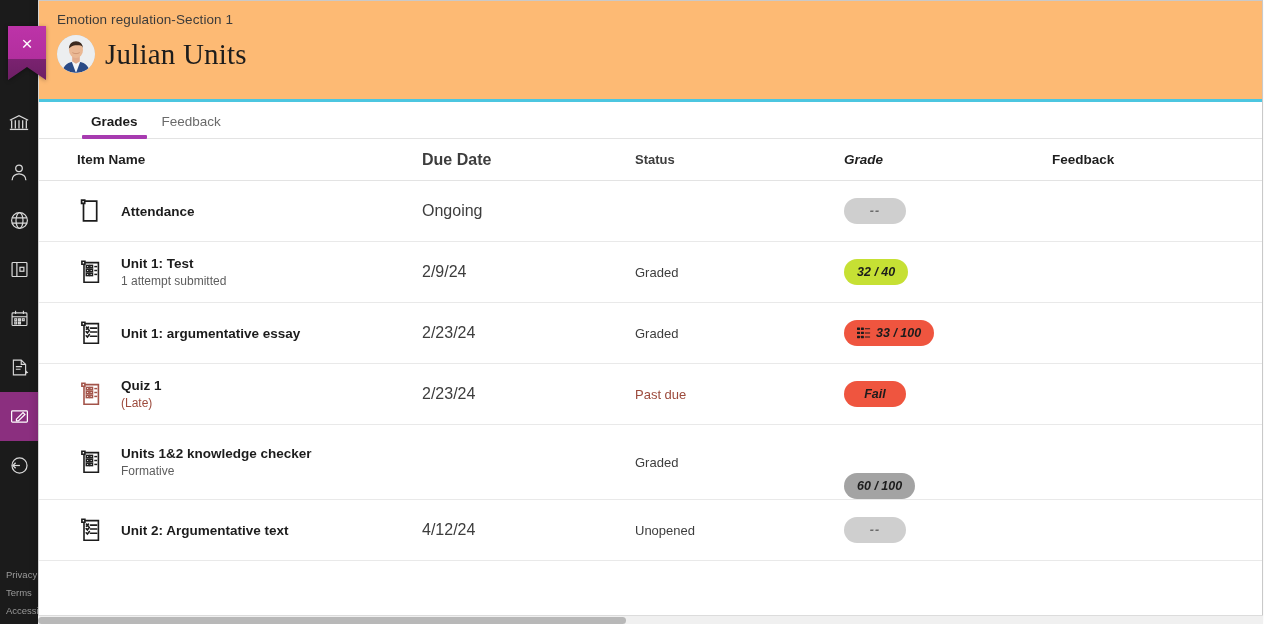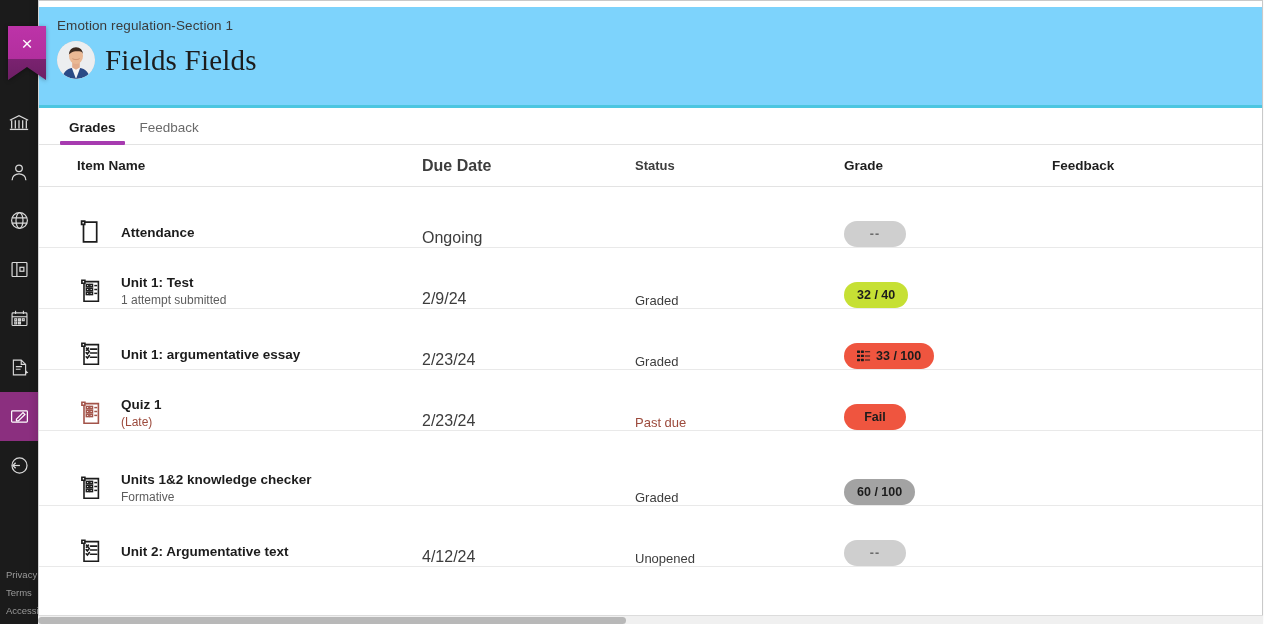--- a/index.html
+++ b/index.html
@@ -61,21 +61,21 @@
     background: #fff;
     border-left: 1px solid #d4d4d4;
     border-top: 1px solid #c9c9c9;
     border-right: 1px solid #c9c9c9;
     box-shadow: -3px 0 7px rgba(0,0,0,.10);
     z-index: 4;
     overflow: hidden;
   }
 
   
-  .panel-head { padding: 10px 0 0 18px; height: 98px; background:#7dd3fc;margin-top:6px; }
+  .panel-head { padding: 10px 0 0 18px; height: 98px; background:#fdba74; }
   .breadcrumb {
     font-size: 13.5px; color: #3b3b3b; letter-spacing: .1px; line-height: 18px;
   }
   .name-row { display: flex; align-items: center; gap: 10px; margin-top: 6px; }
   .avatar {
     width: 38px; height: 38px; border-radius: 50%;
     overflow: hidden; flex: 0 0 38px;
     background: #cfd3d6;
     position: relative;
   }
@@ -92,21 +92,21 @@
     padding: 12px 0 13px 8px;
     height: 70px;
   }
   .meta-line { font-size: 13px; color: #333; line-height: 22px; }
   .meta-line b { font-weight: bold; color: #1f1f1f; }
   .teal-rule { height: 3px; background: #4cc6e0; }
 
   
   .tabs {
     display: flex; align-items: flex-end; gap: 0;
-    padding-left: 18px; height: 37px;
+    padding-left: 40px; height: 37px;
     border-bottom: 1px solid #e3e3e3;
     background:#fff;
   }
   .tab {
     font-size: 13.5px; color: #6a6a6a; padding: 0 12px 9px 12px;
     cursor: pointer; position: relative; line-height: 15px;
   }
   .tab.active { color: #1c1c1c; font-weight: bold; }
   .tab.active::after {
     content: ""; position: absolute; left: 3px; right: 3px; bottom: -1px;
@@ -115,28 +115,28 @@
 
   
   .tbl { width: 100%; }
   .thead {
     display: flex; align-items: center; height: 42px;
     border-bottom: 1px solid #e3e3e3;
     padding: 0 0 0 26px;
     font-size: 13.5px; font-weight: bold; color: #1f1f1f;
   }
   .row {
-    display: flex; align-items: flex-end; min-height: 61px;
+    display: flex; align-items: center; min-height: 61px;
     border-bottom: 1px solid #e9e9e9;
     padding: 0 0 0 26px; background: #fff;
   }
   .c-item   { width: 357px; display: flex; align-items: center; gap: 14px; padding-left: 12px; }
   .c-due    { width: 213px; font-size: 16px; color: #3d3d3d; }
   .c-status { width: 209px; font-size: 13px; color: #3d3d3d; }
-  .c-grade  { width: 208px; }
+  .c-grade  { width: 208px; font-style: italic; }
   .c-feed   { width: 200px; }
   .c-status.pastdue { color: #9c4a3c; }
 
   .item-icon { width: 30px; height: 30px; flex: 0 0 30px; }
   .item-icon svg { display: block; }
   .item-text { display: flex; flex-direction: column; gap: 1px; }
   .item-title { font-size: 13.5px; font-weight: bold; color: #1c1c1c; line-height: 17px; }
   .item-sub { font-size: 12px; color: #5d5d5d; line-height: 16px; }
   .item-sub.late { color: #9c4a3c; }
 
@@ -263,21 +263,21 @@
               <rect width="38" height="38" fill="#eceef0"></rect>
               <path d="M5 38c1.5-8 6-11.5 14-11.5S31.5 30 33 38z" fill="#2a4a86"></path>
               <path d="M14.6 26.2L19 38l4.4-11.8-4.4-1.6z" fill="#f4f5f7"></path>
               <path d="M15.2 20.6h7.6v6l-3.8 2.2-3.8-2.2z" fill="#e2ab8b"></path>
               <ellipse cx="19" cy="15" rx="7" ry="8" fill="#eab894"></ellipse>
               <path d="M11.9 14.2c0-5.2 3-8 7.1-8s7.1 2.8 7.1 8c0-2.2-1-3.2-2.4-3.6-2.6-.8-7.4-.6-9.2.9-1.4 1.1-2.6 1.3-2.6 2.7z" fill="#3b2a20"></path>
               <path d="M15.3 17.6c1 .7 2.2 1 3.7 1s2.7-.3 3.7-1" stroke="#c98f6d" stroke-width=".8" fill="none"></path>
             </g>
           </svg>
         </div>
-        <div class="student-name">Fields Fields</div>
+        <div class="student-name">Julian Units</div>
       </div>
     </div>
 
 
     <div class="teal-rule"></div>
 
     <div class="tabs">
       <div class="tab active">Grades</div>
       <div class="tab">Feedback</div>
     </div>

